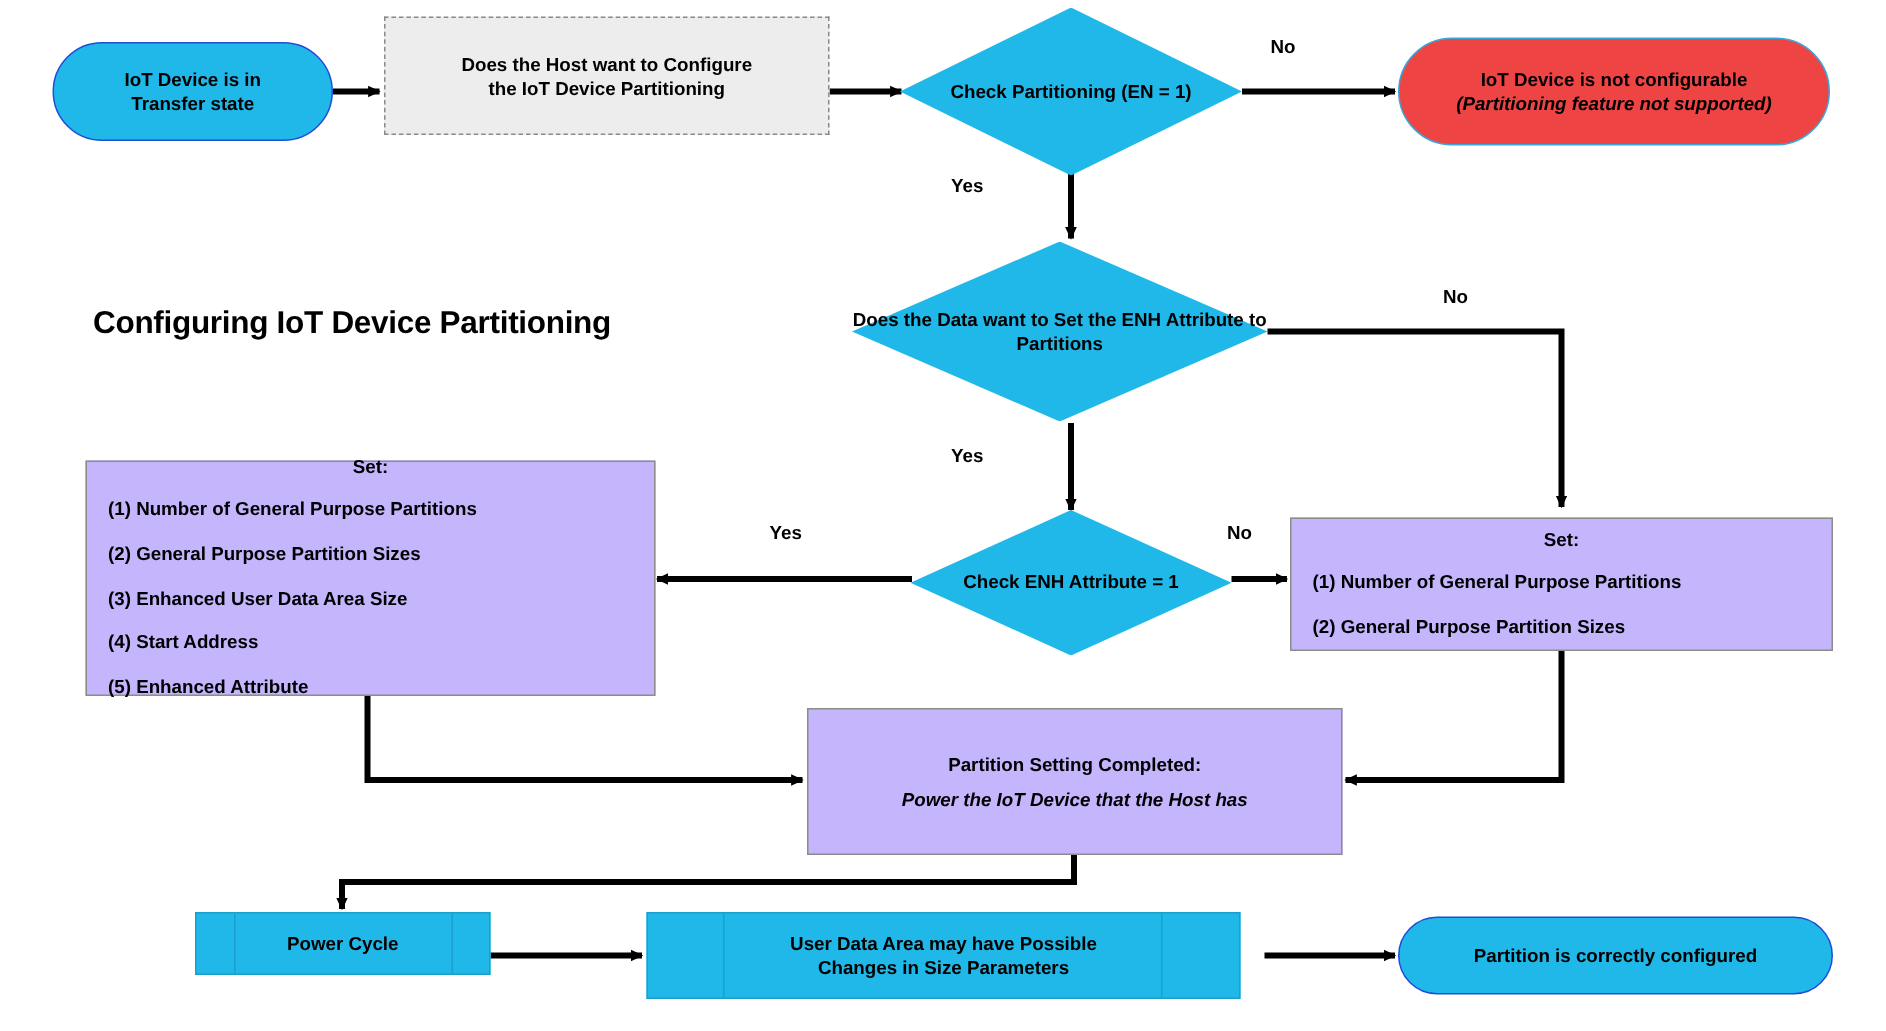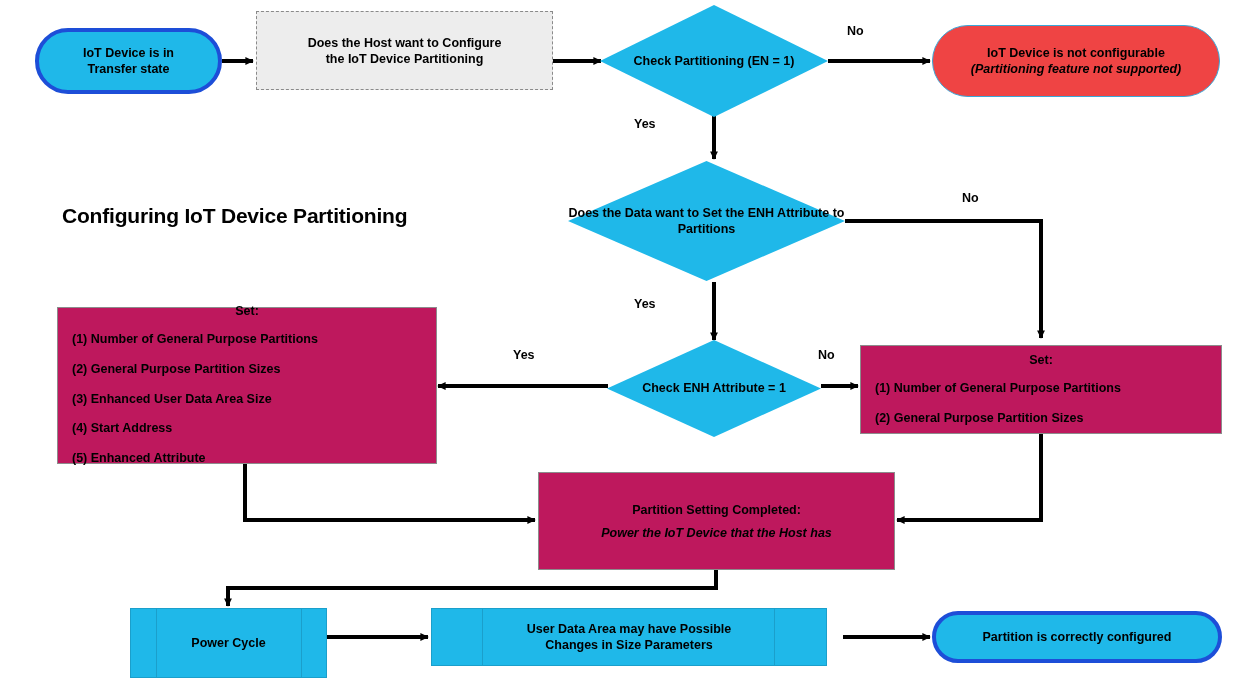--- a/index.html
+++ b/index.html
@@ -33,34 +33,34 @@
     justify-content: center;
     text-align: center;
     color: #000000;
     font-weight: bold;
     line-height: 1.28;
     z-index: 3;
   }
   
   .pill {
     background: #1fb8e9;
-    border: 4px solid #1d4ed8;
+    border: 1px solid #1d4ed8;
     border-radius: 999px;
     font-size: 12.5px;
   }
   
   .pill-grey {
     background: #ef4444;
     border: 1.3px solid #3aa7d8;
     border-radius: 999px;
     font-size: 12.5px;
   }
   
   .box {
-    background: #be185d;
+    background: #c4b5fd;
     border: 1px solid #8c8c8c;
     font-size: 12.5px;
   }
   
   .box-dashed {
     background: #ededed;
     border: 1.4px dashed #8a8a8a;
     font-size: 12.5px;
   }
   
@@ -249,21 +249,21 @@
     </span>
   </div>
 
   <div class="node box" style="left:538px; top:472px; width:357px; height:98px;">
     <span class="inner">
       <span class="ctrhdr" style="margin-bottom:7px;">Partition Setting Completed:</span>
       <span class="ln italic">Power the IoT Device that the Host has</span>
     </span>
   </div>
 
-  <div class="node predef" style="left:130px; top:608px; width:197px; height:70px;align-items:center;">
+  <div class="node predef" style="left:130px; top:608px; width:197px; height:42px;align-items:center;">
     <span class="bar-l" style="left:25px;"></span>
     <span class="bar-r" style="right:24px;"></span>
     <span class="inner">
       <span class="ln">Power Cycle</span>
     </span>
   </div>
 
   <div class="node predef" style="left:431px; top:608px; width:396px; height:58px;">
     <span class="bar-l" style="left:50px;"></span>
     <span class="bar-r" style="right:51px;"></span>

